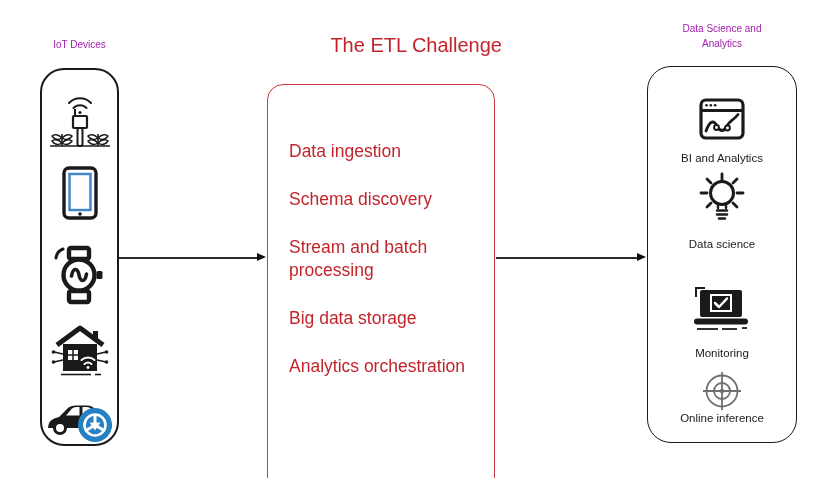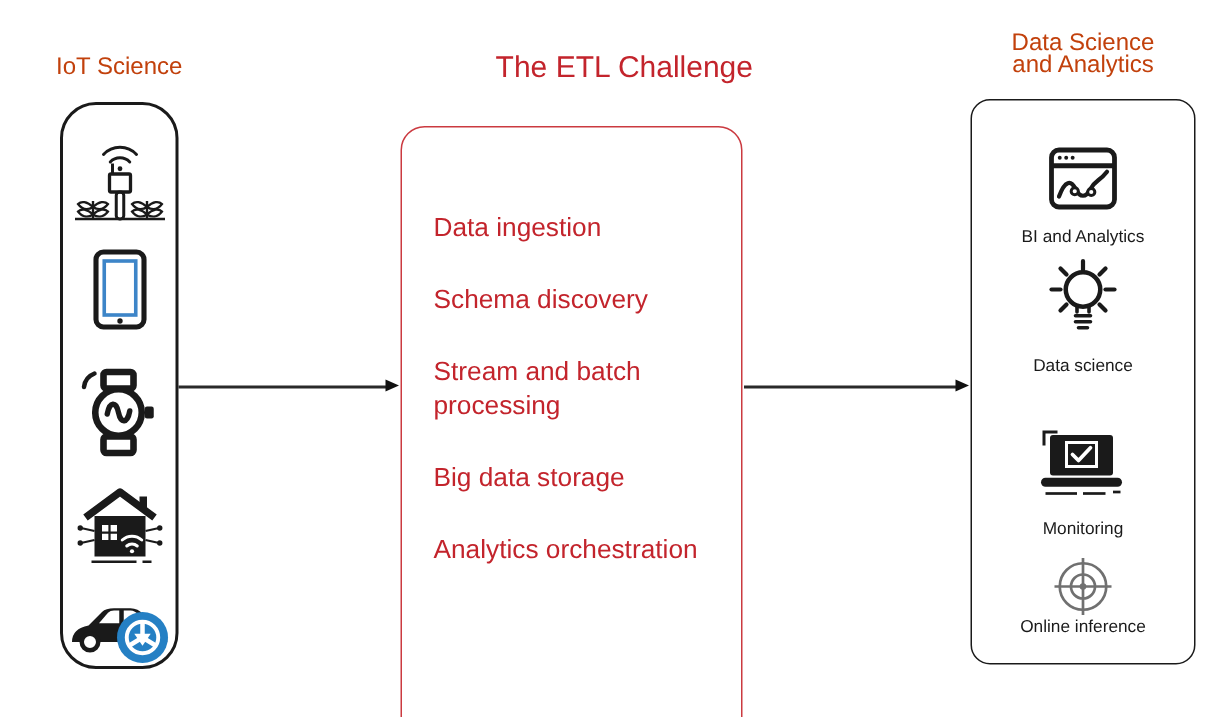--- a/index.html
+++ b/index.html
@@ -2,33 +2,33 @@
 <html><head>
 <meta charset="utf-8">
 <style>
   * { margin:0; padding:0; box-sizing:border-box; }
   html,body { background:#ffffff; }
   .canvas {
     position:relative; width:818px; height:478px; background:#ffffff;
     font-family:"Liberation Sans", sans-serif; overflow:hidden;
   }
   .side-label {
-    position:absolute; font-size:16px; line-height:15px; color:#c2410c;
+    position:absolute; font-size:10px; line-height:15px; color:#a21caf;
     text-align:center;
   }
   #iot-label { left:19px; top:37px; width:121px; }
   #ds-label  { left:662px; top:21px; width:120px; }
   .etl-title {
     position:absolute; left:262px; top:34px; width:240px; text-align:right;
     font-size:20px; color:#c3242c;
   }
   .rounded-box { position:absolute; background:#ffffff; }
   #iot-box { left:40px;  top:68px; width:79px;  height:378px; border:2px solid #1a1a1a;   border-radius:24px; }
   #etl-box { left:267px; top:84px; width:228px; height:438px; border:1.5px solid #cb3a40; border-radius:16px; }
-  #ds-box  { left:647px; top:66px; width:150px; height:377px; border:1.5px solid #1a1a1a; border-radius:13px; }
+  #ds-box  { left:647px; top:66px; width:150px; height:377px; border:1.5px solid #1a1a1a; border-radius:24px; }
 
   .etl-items {
     position:absolute; left:0; top:55px; width:100%;
     padding:0 10px 0 21px;
     display:flex; flex-direction:column; gap:25px;
   }
   .etl-item { font-size:17.5px; line-height:23px; color:#c3242c; }
 
   .iot-icon { position:absolute; left:50%; transform:translateX(-50%); }
   #iot-icon-1 { top:20px; }
@@ -59,21 +59,21 @@
   }
   #arrow1 { left:119px; width:147px; }
   #arrow2 { left:496px; width:150px; }
   svg { display:block; }
 </style>
 </head>
 <body>
 
 <div class="canvas">
 
-  <div class="side-label" id="iot-label">IoT Science</div>
+  <div class="side-label" id="iot-label">IoT Devices</div>
 
   <div class="rounded-box" id="iot-box">
 
     <span class="iot-icon" id="iot-icon-1">
       <svg width="64" height="62" viewBox="0 0 64 62" fill="none" stroke="#1a1a1a">
         <path d="M21 13 a15 15 0 0 1 22 0" stroke-width="2" stroke-linecap="round"></path>
         <path d="M25.5 18 a9 9 0 0 1 13 0" stroke-width="2" stroke-linecap="round"></path>
         <circle cx="32" cy="22.5" r="1.6" fill="#1a1a1a" stroke="none"></circle>
         <line x1="27" y1="26" x2="27" y2="19" stroke-width="2"></line>
         <rect x="25" y="26" width="14" height="12" rx="1" stroke-width="2.2"></rect>

